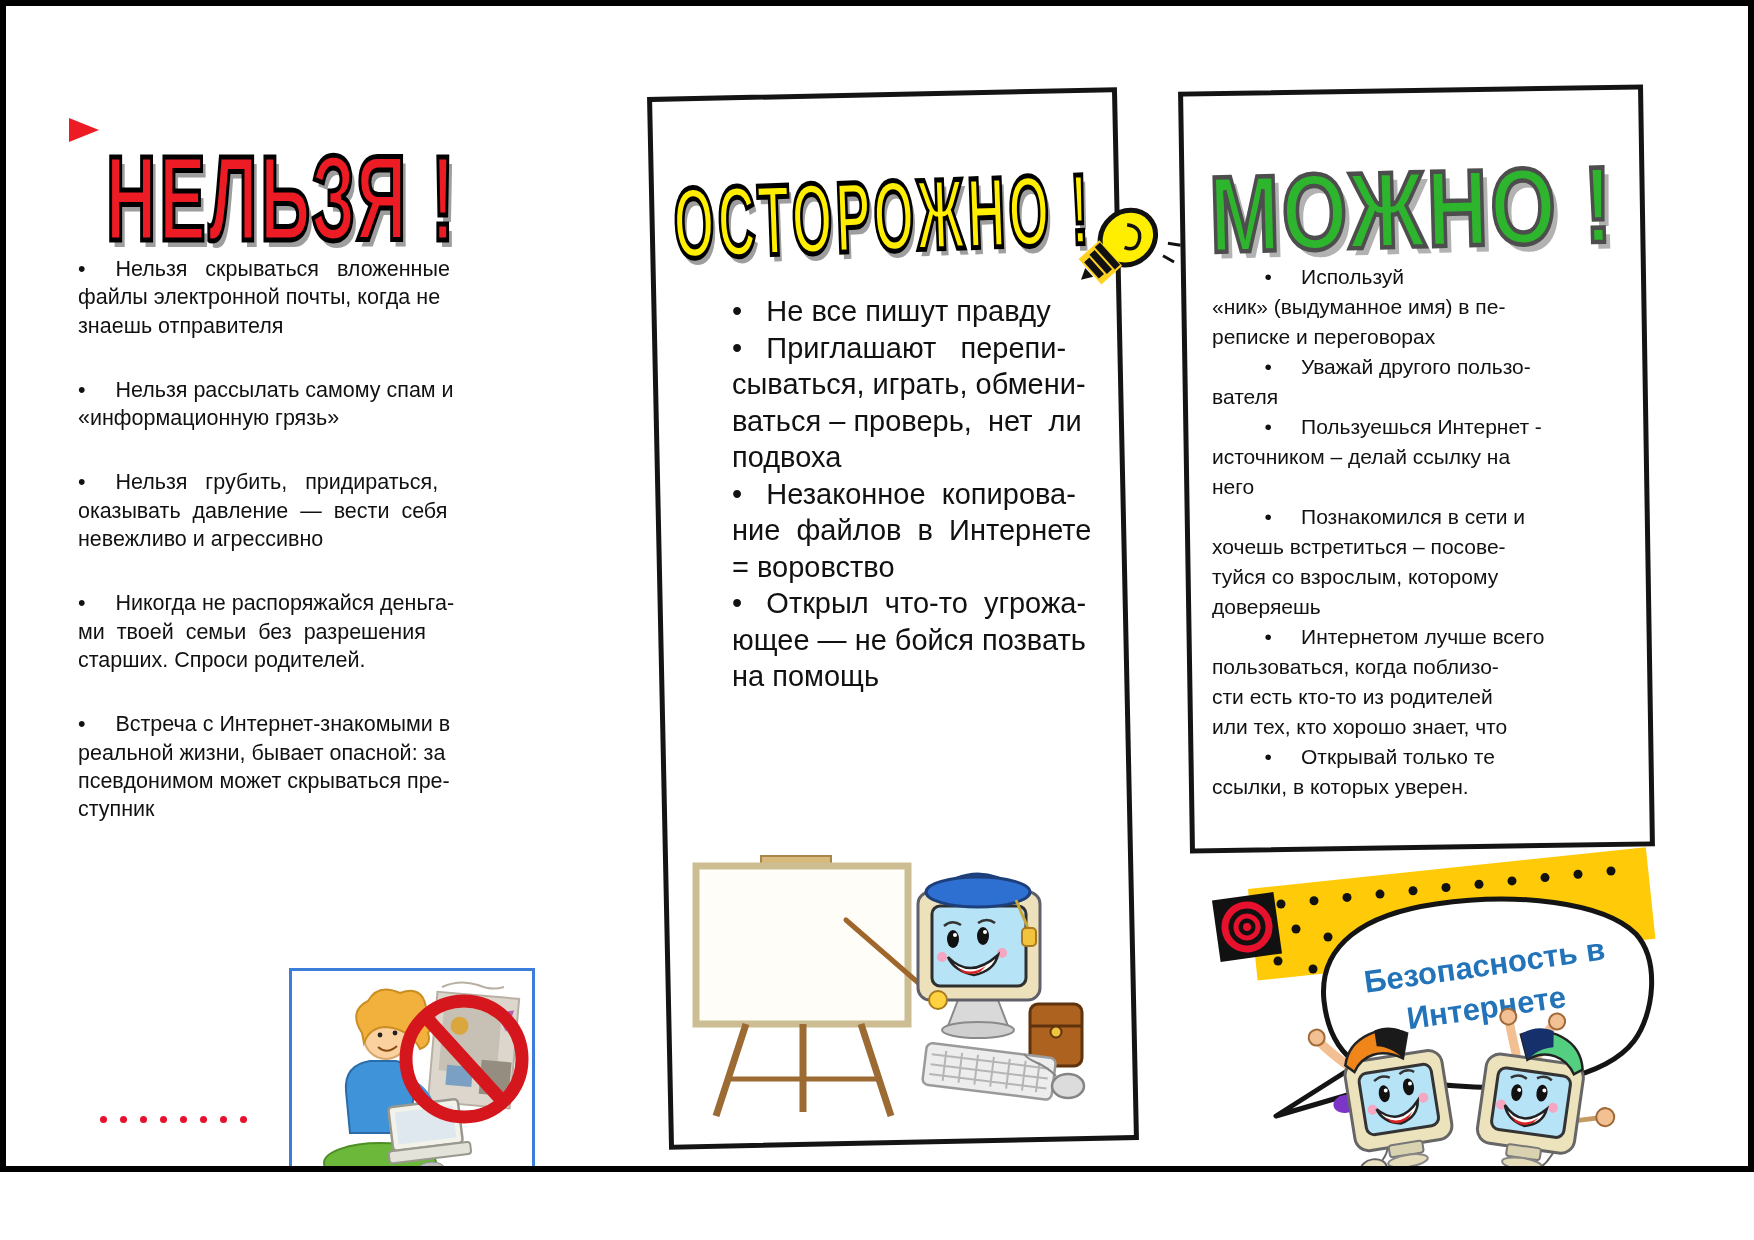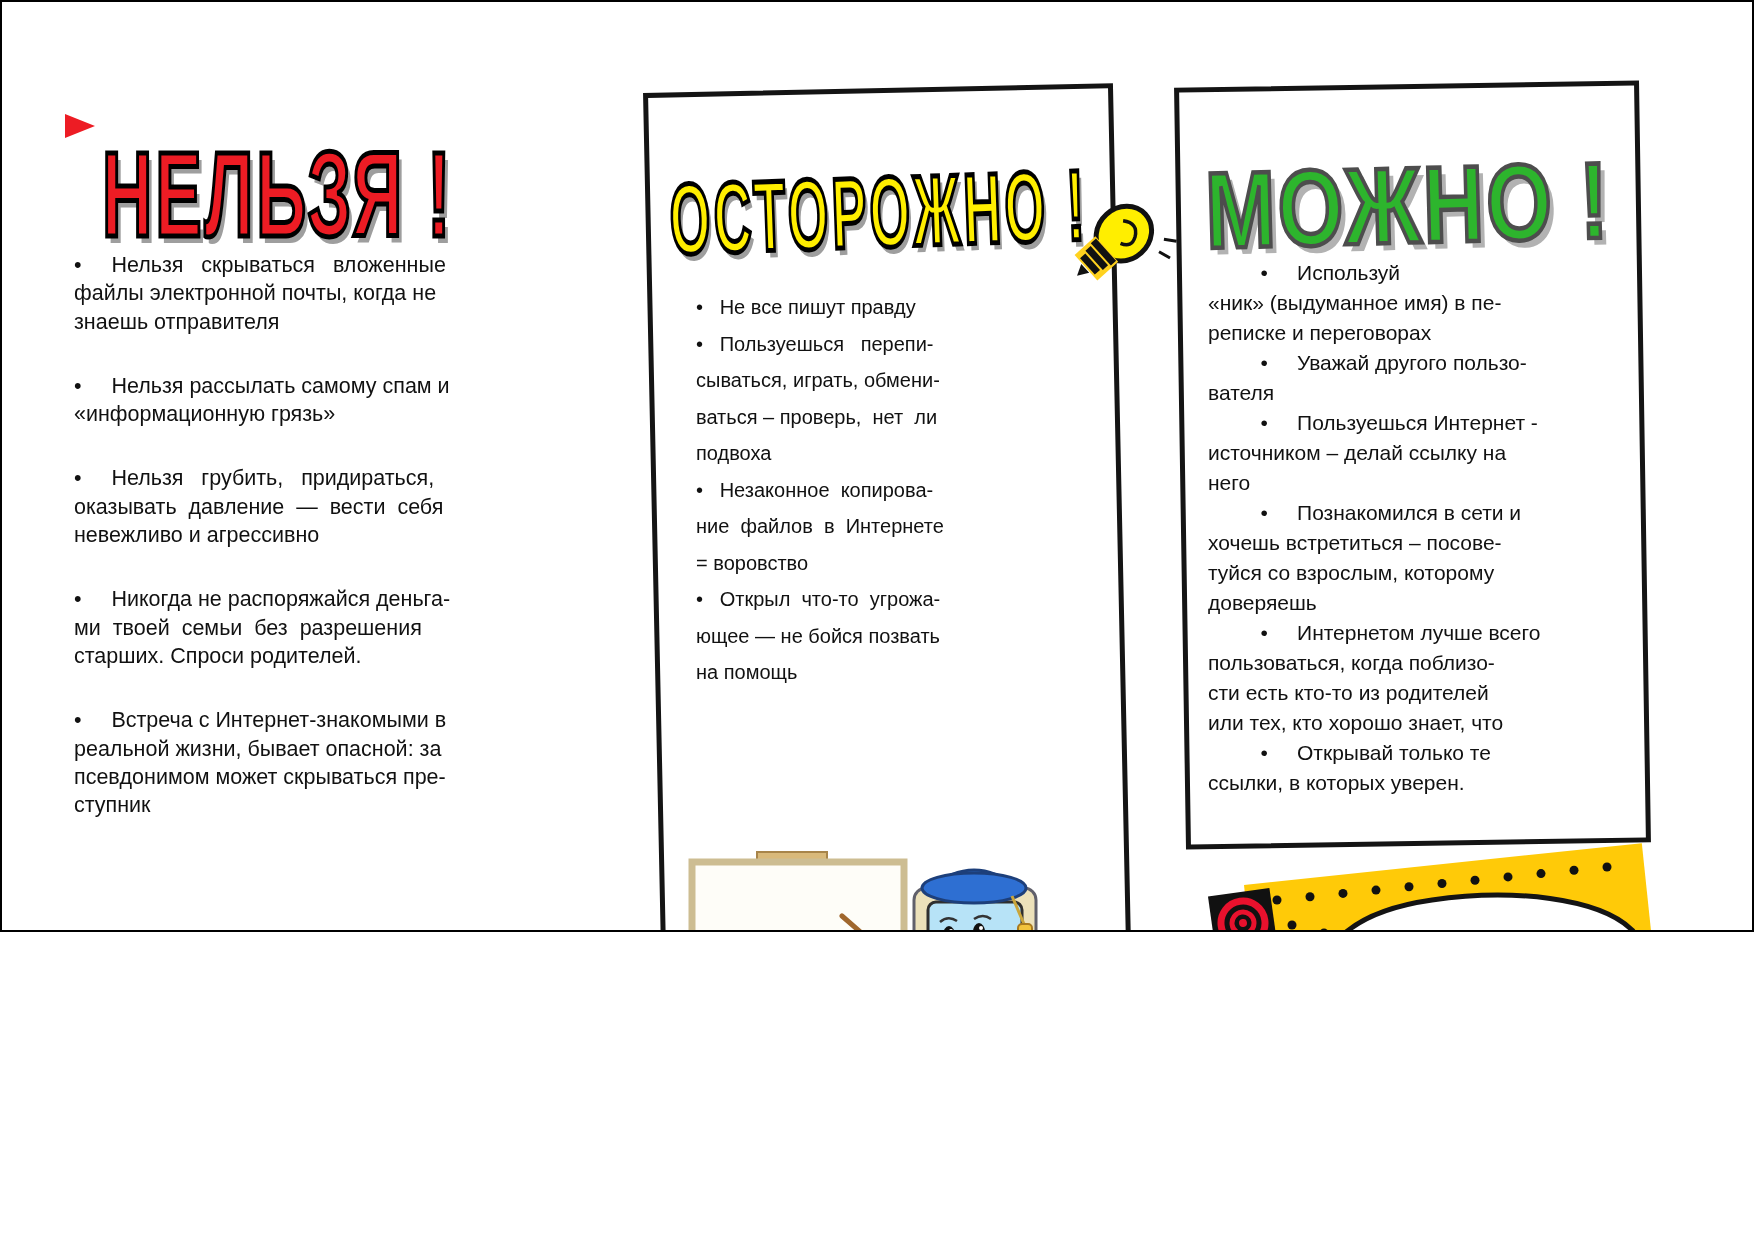--- a/index.html
+++ b/index.html
@@ -1,16 +1,16 @@
 <!DOCTYPE html>
 <html style="--nelzya-red: #ed1c24; --ostorozhno-yellow: #ffee00; --mozhno-green: #2db52d; --mozhno-outline: #4d4d4d; --outline-black: #000000; --bubble-blue: #2373b9; --banner-yellow: #ffca08; --dot-red: #e8112d; --dot-yellow: #fcb514; --prohibition-red: #d6161d; --frame-blue: #3b7dd8; --box-border: #141414;"><head>
 <meta charset="utf-8">
 <style>
   html,body{margin:0;padding:0}
-  .page{position:relative;width:1754px;height:932px;background:#fff;border:2px solid #000000;
+  .page{position:relative;width:1754px;height:1172px;background:#fff;border:6px solid #000000;
         box-sizing:border-box;overflow:hidden;font-family:"Liberation Sans",sans-serif;color:#111}
   .abs{position:absolute}
 
   
   .big-title{position:absolute;font-weight:700;line-height:1;white-space:nowrap;transform-origin:left top}
   .t-nelzya{left:100px;top:52px;font-size:120px;color:var(--nelzya-red);
             -webkit-text-stroke:5px var(--outline-black);text-shadow:7px 7px 0 #9e9e9e;
             letter-spacing:5px;transform:scaleX(.58)}
   .t-ostorozhno{left:666px;top:100px;font-size:100px;color:var(--ostorozhno-yellow);
             -webkit-text-stroke:5px var(--outline-black);text-shadow:6px 7px 0 #9e9e9e;
@@ -23,21 +23,21 @@
   .box{position:absolute;border:5px solid var(--box-border);background:#fff}
   .mid-box{left:652px;top:86px;width:460px;height:1043px;transform:rotate(-1.2deg)}
   .right-box{left:1178px;top:82px;width:455px;height:752px;transform:rotate(-.9deg)}
 
   
   .bullets{position:absolute}
   .bullets .bullet{white-space:pre-wrap}
   .left-bullets{left:72px;top:249px;width:452px;font-size:21.5px;line-height:28.3px}
   .left-bullets .bullet{margin-bottom:36px}
   .left-bullets .bullet:nth-child(5){margin-bottom:10px}
-  .mid-bullets{left:694px;top:287px;width:384px;font-size:20px;line-height:36.5px}
+  .mid-bullets{left:726px;top:287px;width:384px;font-size:29px;line-height:36.5px}
   .right-bullets{left:1206px;top:256px;width:404px;font-size:21px;line-height:30px}
 
   
   .arrow-icon{left:63px;top:112px;width:0;height:0;border-top:12px solid transparent;
               border-bottom:12px solid transparent;border-left:30px solid var(--nelzya-red)}
   .kid-frame{left:283px;top:962px;width:246px;height:228px;border:3px solid var(--frame-blue);
              box-sizing:border-box;background:#fff}
   .red-dots{left:94px;top:1110px;display:flex;gap:13px}
   .red-dots i{display:block;width:7px;height:7px;border-radius:50%;background:var(--dot-red)}
   .bulb{left:1052px;top:185px;transform:rotate(48deg)}
@@ -127,21 +127,21 @@
     <rect x="38" y="63" width="34" height="28" fill="#ffd21f"></rect>
     <rect x="40" y="64" width="30" height="7" fill="#111"></rect>
     <rect x="42" y="73" width="26" height="7" fill="#111"></rect>
     <rect x="44" y="82" width="22" height="7" fill="#111"></rect>
     <path d="M49 92 L61 92 L55 103 Z" fill="#111"></path>
   </svg>
 
   <div class="bullets mid-bullets">
 
   <div class="bullet">•   Не все пишут правду</div>
-      <div class="bullet">•   Пользуешься   перепи-
+      <div class="bullet">•   Приглашают   перепи-
 сываться, играть, обмени-
 ваться – проверь,  нет  ли
 подвоха</div>
       <div class="bullet">•   Незаконное  копирова-
 ние  файлов  в  Интернете
 = воровство</div>
       <div class="bullet">•   Открыл  что-то  угрожа-
 ющее — не бойся позвать
 на помощь</div>
     </div>

